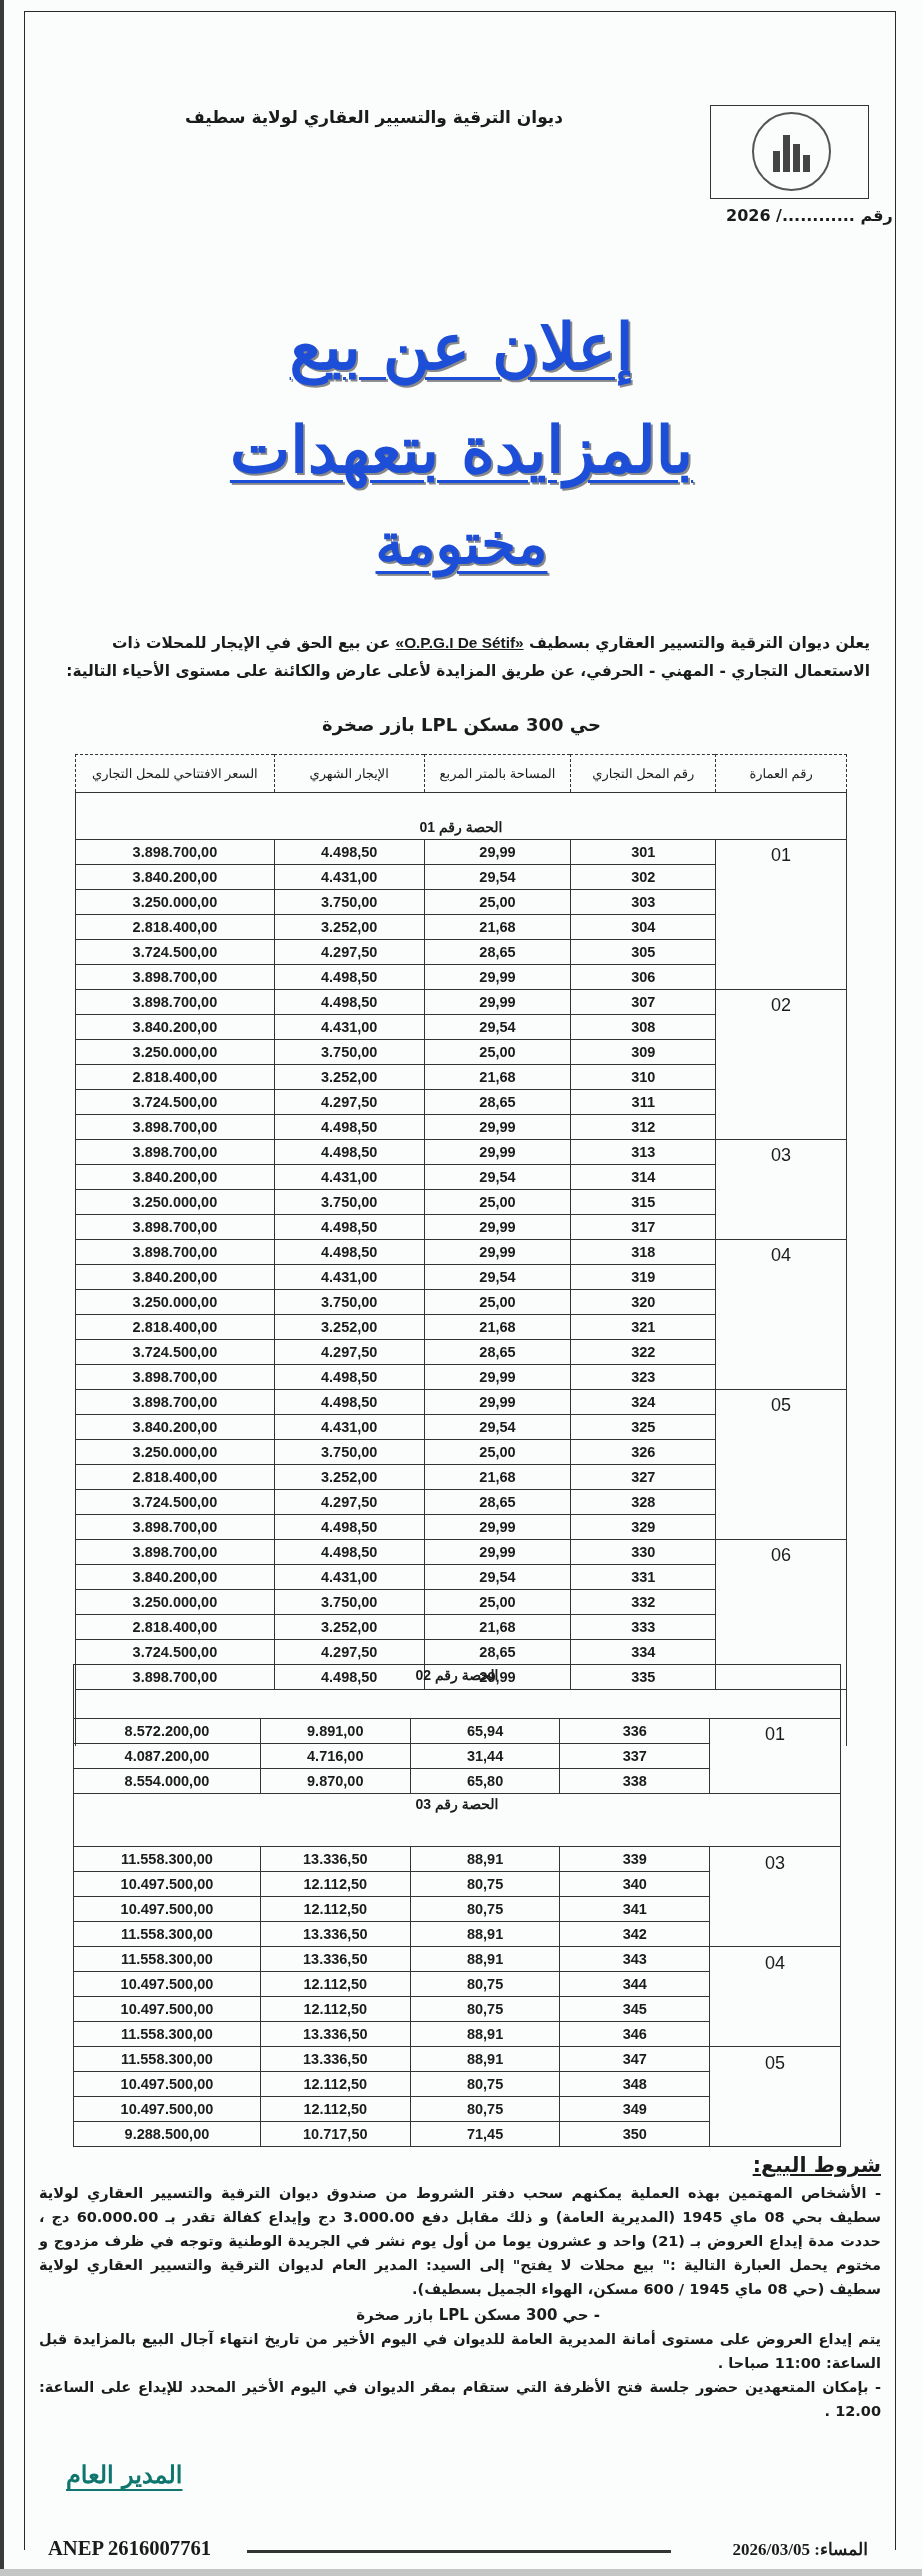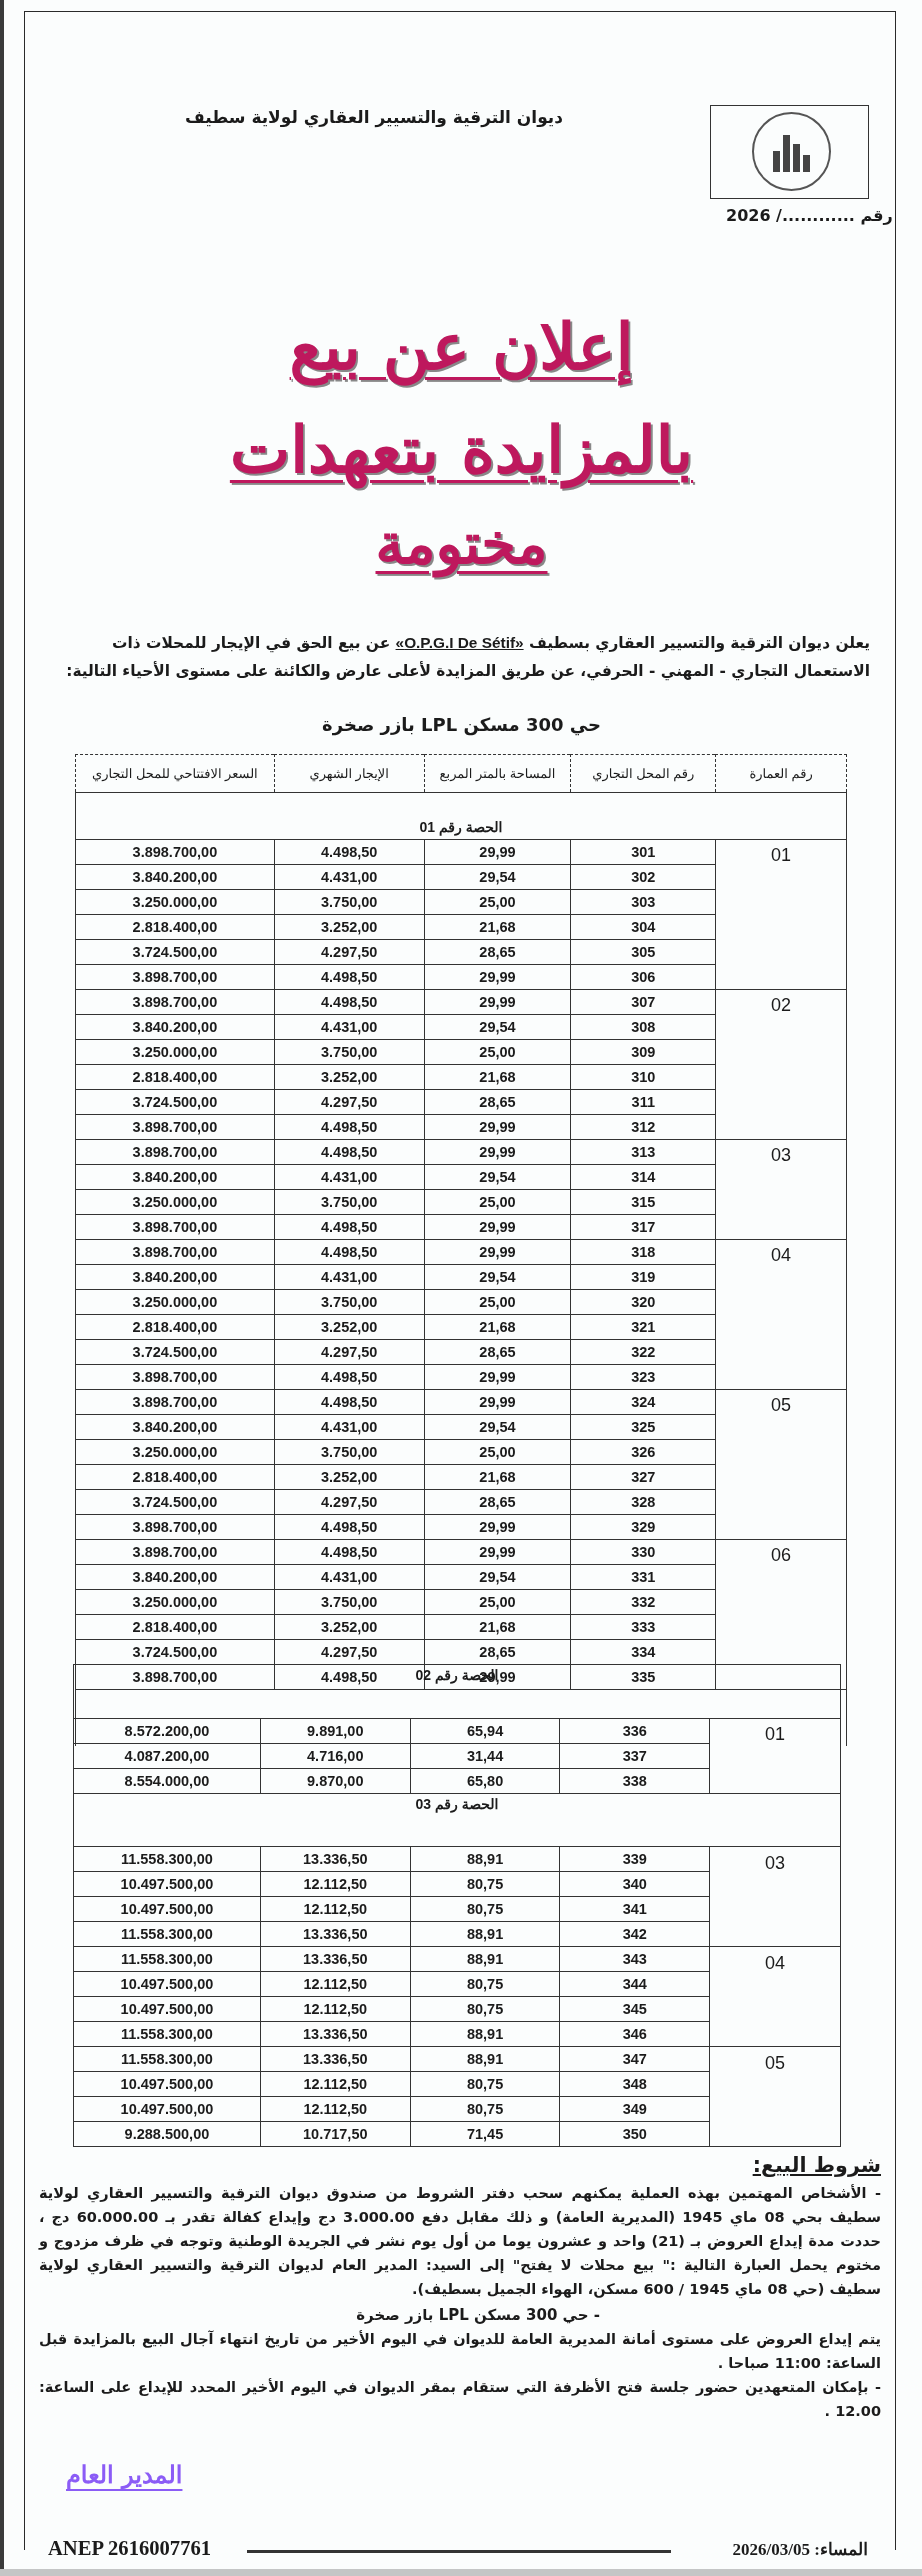--- a/index.html
+++ b/index.html
@@ -10,21 +10,21 @@
   .outer-left { position:absolute; left:0; top:0; width:3.7px; height:2576px; background:#3a3a3a; }
   .header-block { position:absolute; top:105px; left:140px; width:468px; text-align:center; direction:rtl; }
   .header-line { font-weight:bold; font-size:17px; line-height:24px; margin:0; }
   .logo-box { position:absolute; left:710px; top:105px; width:159px; height:94px; border:1.4px solid #333; box-sizing:border-box; }
   .logo { position:absolute; left:41px; top:5.6px; width:79px; height:79px; border-radius:50%; border:2.8px double #555;
           display:flex; align-items:center; justify-content:center; box-sizing:border-box; }
   .logo-inner { width:37px; height:41px; display:flex; align-items:flex-end; gap:2.8px; }
   .logo-inner span { display:block; width:7.5px; background:#444; }
   .ref { position:absolute; left:726px; top:206px; direction:rtl; font-size:16px; font-weight:bold; }
   .title { position:absolute; left:0; width:923px; text-align:center; direction:rtl; font-weight:bold;
-           font-family:"DejaVu Serif", serif; color:#be185d;
+           font-family:"DejaVu Serif", serif; color:#1d4ed8;
            text-shadow:1.9px 1.9px 0 #888; text-decoration:underline; text-decoration-thickness:2.8px; text-underline-offset:7.5px; }
   .t1 { top:309px; font-size:64px; }
   .t2 { top:412px; font-size:64px;text-align:center; }
   .t3 { top:510px; font-size:56px; }
   .intro { position:absolute; left:56px; top:629px; width:814px; direction:rtl; text-align:right;
            font-size:15.4px; font-weight:bold; line-height:28px; }
   .intro u { font-family:"Liberation Sans", sans-serif; }
   .district { position:absolute; left:0; width:923px; top:714px; text-align:center; direction:rtl;
               font-size:18px; font-weight:bold; }
   table { position:absolute; border-collapse:collapse; direction:rtl; font-family:"Liberation Sans", sans-serif; }
@@ -40,21 +40,21 @@
   .t-second { left:73px; top:1664px; width:768px; }
   .t-second td.c { height:24px; font-size:14.5px; }
   .t-second col.b { width:131px; } .t-second col.l { width:150px; } .t-second col.s { width:150px; }
   .t-second col.r { width:150px; } .t-second col.p { width:187px; }
   .t-second .lot-row td { height:47px; vertical-align:top; padding-top:2px; }
   .conditions { position:absolute; left:39px; top:2153px; width:842px; direction:rtl; text-align:right; }
   .cond-title { font-size:20.6px; font-weight:bold; text-decoration:underline; margin:0 0 3.7px 0; }
   .cond-p { font-size:14.5px; font-weight:bold; line-height:24px; margin:0; text-align:justify; text-align-last:right; }
   .cond-sub { font-size:15px; font-weight:bold; margin:1.9px 281px 0 0; line-height:24px; }
   .director { position:absolute; left:66px; top:2460px; font-size:24px; font-weight:bold; direction:rtl;
-              font-family:"DejaVu Serif", serif; text-decoration:underline; text-underline-offset:5.6px; color:#8b5cf6; }
+              font-family:"DejaVu Serif", serif; text-decoration:underline; text-underline-offset:5.6px; color:#0f766e; }
   .footer { position:absolute; left:24px; top:2537px; width:872px; height:28px; }
   .anep { position:absolute; left:24px; top:0; font-family:"Liberation Serif", serif; font-weight:bold; font-size:20.6px; }
   .footer-line { position:absolute; left:223px; right:225px; top:13px; height:2.8px; background:#333; }
   .pubdate { position:absolute; right:28px; top:1.9px; direction:rtl; font-family:Liberation Serif, serif; font-weight:bold; font-size:17px; }
   .scan-bottom { position:absolute; left:0; top:2569px; width:923px; height:6.6px; background:#c4c6c6; }
 </style>
 </head>
 <body>
 
 <div class="outer-left"></div>

